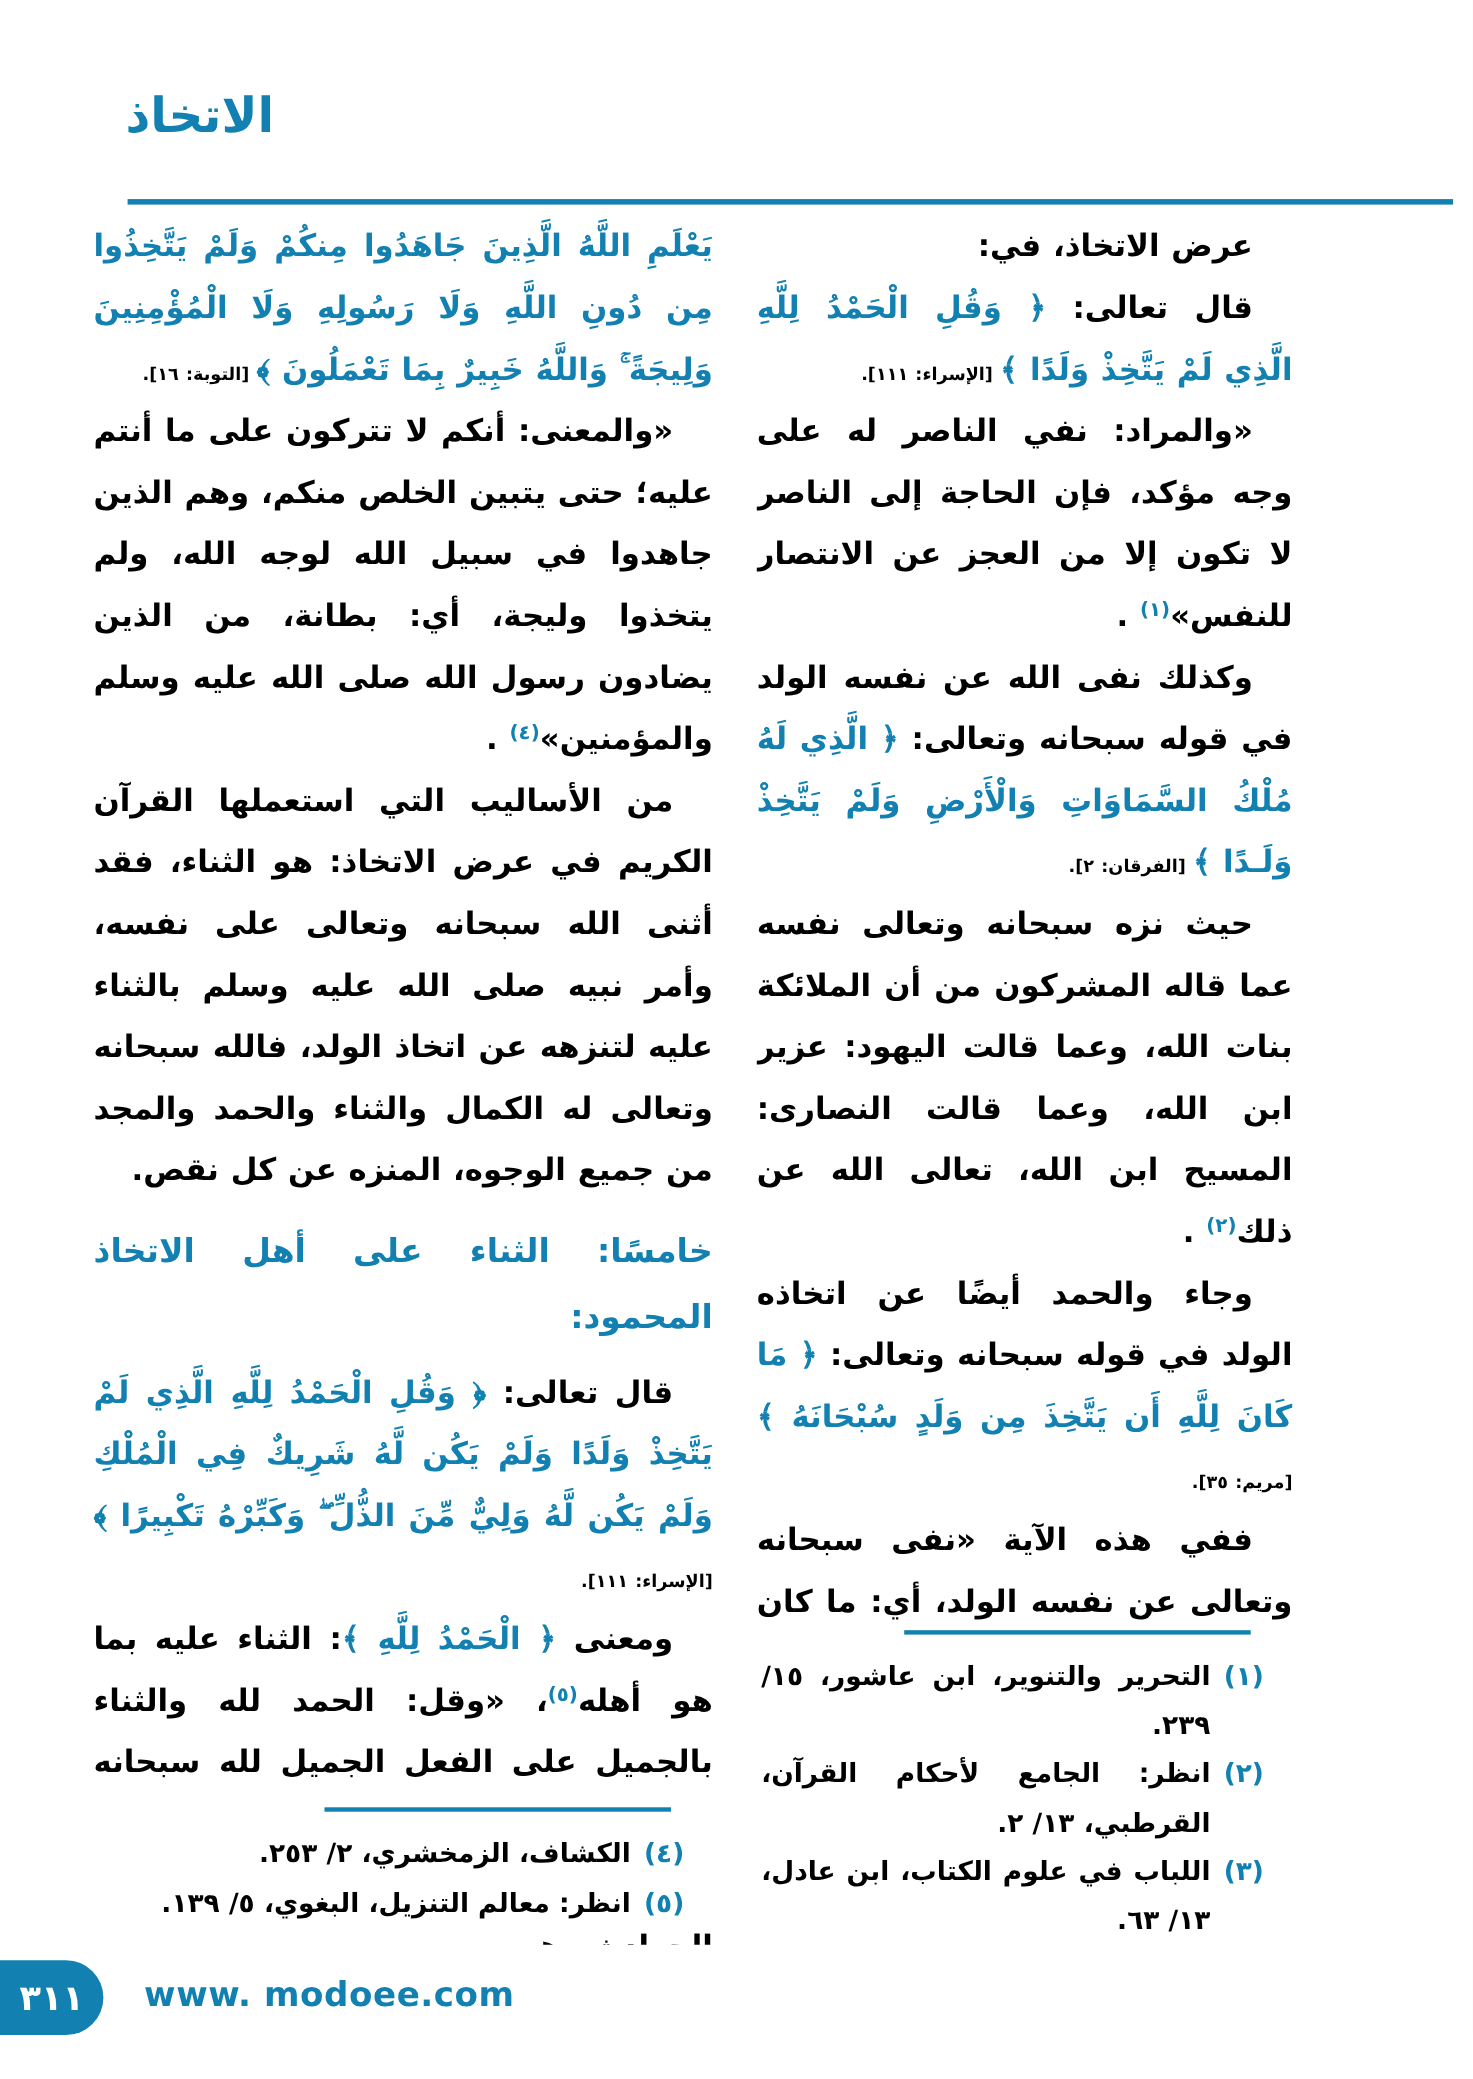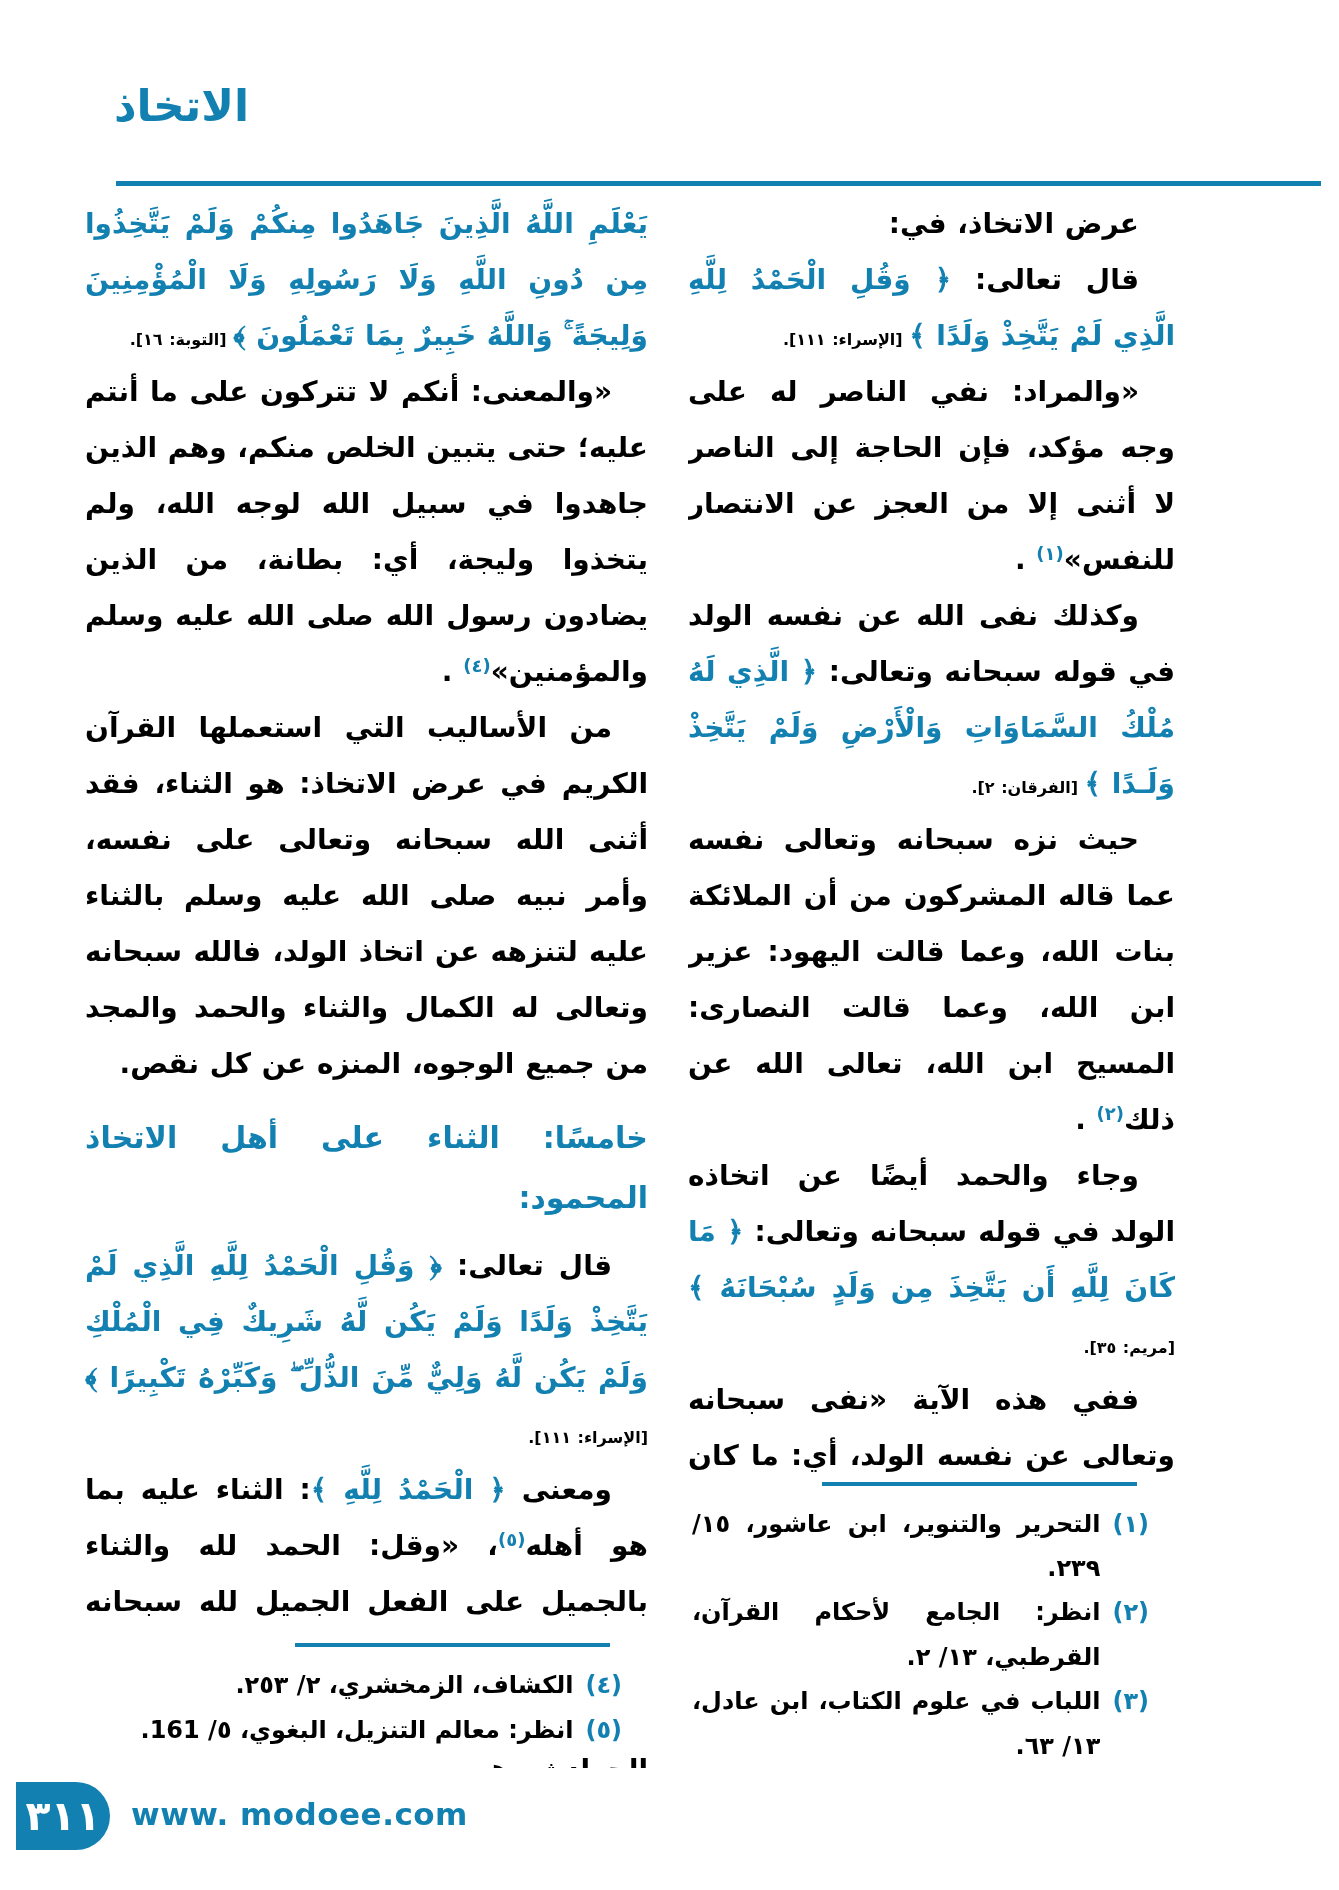--- a/index.html
+++ b/index.html
@@ -58,21 +58,21 @@
     font-size:24px; font-weight:bold; line-height:1.85;
     text-align:justify;
   }
   .fn-num { color:var(--accent); white-space:nowrap; }
   .fn-text { color:var(--ink); }
   
   .page-tab {
     position:absolute; left:0; top:1782px; width:94px; height:68px;
     background:var(--accent); border-radius:0 34px 34px 0;
     display:flex; align-items:center; justify-content:center;
-    color:#fff; font-size:41px; font-weight:bold;margin-left:16px;
+    color:#fff; font-size:32px; font-weight:bold;
   }
   .website {
     position:absolute; left:131px; top:1796px;
     direction:ltr; color:var(--accent);
     font-size:31px; font-weight:bold; letter-spacing:0.5px;
   }
 </style>
 </head>
 <body>
 
@@ -80,21 +80,21 @@
 
   <div class="hdr-title">الاتخاذ</div>
   <div class="hdr-rule"></div>
 
   <div class="columns">
 
     <section class="column col-right">
       <div class="col-body">
           <p class="para body"><span class="seg-text">عرض الاتخاذ، في:</span></p>
           <p class="para body"><span class="seg-text">قال تعالى: </span><span class="seg-quran">﴿ وَقُلِ الْحَمْدُ لِلَّهِ الَّذِي لَمْ يَتَّخِذْ وَلَدًا ﴾</span><span class="seg-ref"> [الإسراء: ١١١].</span></p>
-          <p class="para body"><span class="seg-text">«والمراد: نفي الناصر له على وجه مؤكد، فإن الحاجة إلى الناصر لا أثنى إلا من العجز عن الانتصار للنفس»</span><span class="seg-fn">(١)</span><span class="seg-text"> .</span></p>
+          <p class="para body"><span class="seg-text">«والمراد: نفي الناصر له على وجه مؤكد، فإن الحاجة إلى الناصر لا تكون إلا من العجز عن الانتصار للنفس»</span><span class="seg-fn">(١)</span><span class="seg-text"> .</span></p>
           <p class="para body"><span class="seg-text">وكذلك نفى الله عن نفسه الولد في قوله سبحانه وتعالى: </span><span class="seg-quran">﴿ الَّذِي لَهُ مُلْكُ السَّمَاوَاتِ وَالْأَرْضِ وَلَمْ يَتَّخِذْ وَلَـدًا ﴾</span><span class="seg-ref"> [الفرقان: ٢].</span></p>
           <p class="para body"><span class="seg-text">حيث نزه سبحانه وتعالى نفسه عما قاله المشركون من أن الملائكة بنات الله، وعما قالت اليهود: عزير ابن الله، وعما قالت النصارى: المسيح ابن الله، تعالى الله عن ذلك</span><span class="seg-fn">(٢)</span><span class="seg-text"> .</span></p>
           <p class="para body"><span class="seg-text">وجاء والحمد أيضًا عن اتخاذه الولد في قوله سبحانه وتعالى: </span><span class="seg-quran">﴿ مَا كَانَ لِلَّهِ أَن يَتَّخِذَ مِن وَلَدٍ سُبْحَانَهُ ﴾</span><span class="seg-ref"> [مريم: ٣٥].</span></p>
           <p class="para body"><span class="seg-text">ففي هذه الآية «نفى سبحانه وتعالى عن نفسه الولد، أي: ما كان من نعته اتخاذ الولد»</span><span class="seg-fn">(٣)</span><span class="seg-text"> .</span></p>
           <p class="para body"><span class="seg-text">٢. نفي اتخاذ المجاهدين الخلص بطانة من الكفار.</span></p>
           <p class="para body"></p>
         </div>
       <div class="fnblock">
         <div class="fn-rule"></div>
         <div class="fn-list">
@@ -125,21 +125,21 @@
         </div>
       <div class="fnblock">
         <div class="fn-rule"></div>
         <div class="fn-list">
             <div class="footnote">
               <span class="fn-num">(٤)</span>
               <span class="fn-text">الكشاف، الزمخشري، ٢/ ٢٥٣.</span>
             </div>
             <div class="footnote">
               <span class="fn-num">(٥)</span>
-              <span class="fn-text">انظر: معالم التنزيل، البغوي، ٥/ 161.</span>
+              <span class="fn-text">انظر: معالم التنزيل، البغوي، ٥/ ١٣٩.</span>
             </div>
           </div>
       </div>
     </section>
 
   </div>
 
   <div class="page-tab">
     <span>٣١١</span>
   </div>

